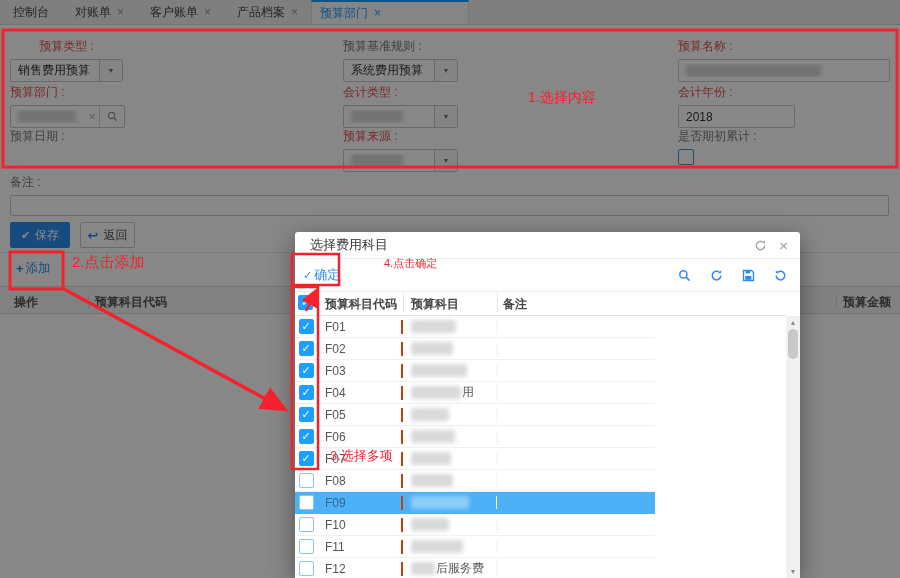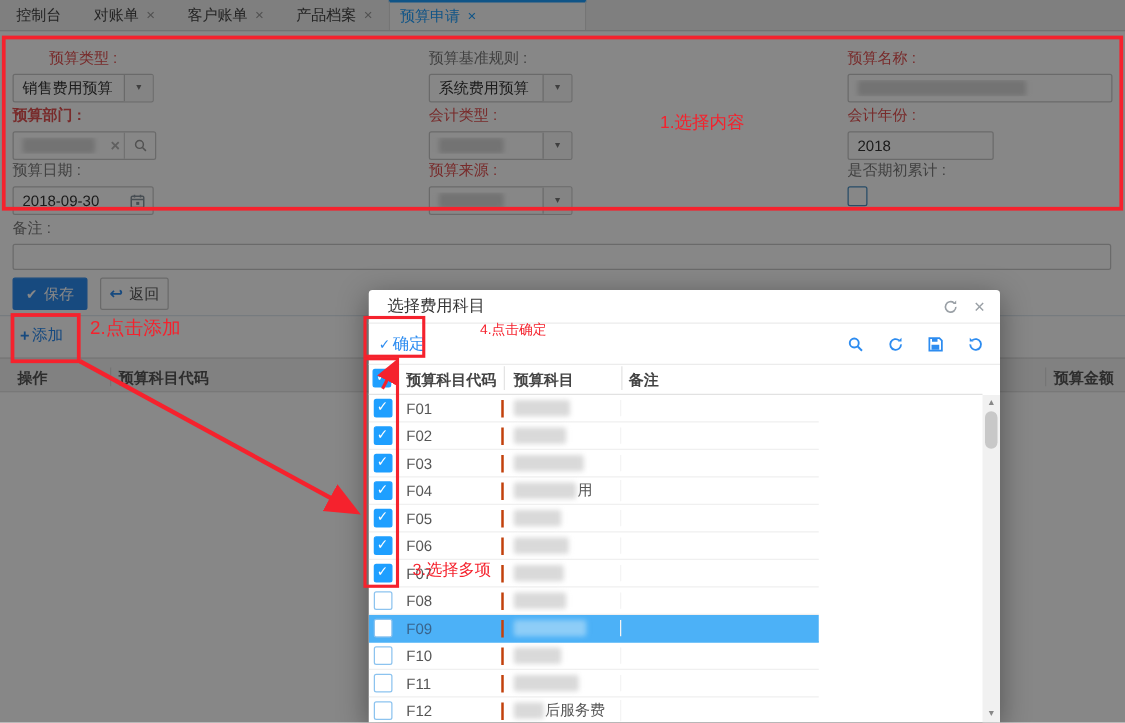--- a/index.html
+++ b/index.html
@@ -97,21 +97,21 @@
     </div>
     <div class="tab">
       <span class="tab-label">客户账单</span>
       <span class="close">×</span>
     </div>
     <div class="tab">
       <span class="tab-label">产品档案</span>
       <span class="close">×</span>
     </div>
     <div class="tab active">
-      <span class="tab-label">预算申请</span>
+      <span class="tab-label">预算部门</span>
       <span class="close">×</span>
     </div>
   </div>
 
 <div class="field" style="left:10px;top:38px;text-align:center;">
   <div class="flabel req">预算类型 :</div>
   <div class="control" style="width:113px;">
     <span class="sel-text">销售费用预算</span>
     <span class="sel-arrow">▼</span>
   </div>
@@ -125,21 +125,21 @@
 </div>
 <div class="field" style="left:678px;top:38px;">
   <div class="flabel req">预算名称 :</div>
   <div class="control" style="width:212px;">
     <span class="sel-text">
         <span class="blob" style="width:135px;"></span>
       </span>
   </div>
 </div>
 
-<div class="field" style="left:10px;top:84px;font-weight:bold;">
+<div class="field" style="left:10px;top:84px;">
   <div class="flabel req">预算部门 :</div>
   <div class="control" style="width:115px;">
     <span class="sel-text">
         <span class="blob" style="width:58px;"></span>
       </span>
     <span class="icon-btn clear-x">×</span>
     <span class="seg">
       <svg width="11" height="11" viewBox="0 0 12 12">
           <circle cx="5" cy="5" r="3.4" fill="none" stroke="#9a9a9a" stroke-width="1.3"></circle>
           <line x1="7.6" y1="7.6" x2="10.6" y2="10.6" stroke="#9a9a9a" stroke-width="1.3"></line>
@@ -158,32 +158,20 @@
 </div>
 <div class="field" style="left:678px;top:84px;">
   <div class="flabel req">会计年份 :</div>
   <div class="control" style="width:117px;">
     <span class="sel-text">2018</span>
   </div>
 </div>
 
 <div class="field" style="left:10px;top:128px;">
   <div class="flabel">预算日期 :</div>
-  <div class="control" style="width:113px;">
-    <span class="sel-text">2018-09-30</span>
-    <span class="icon-btn" style="padding-right:6px;">
-      <svg width="12" height="12" viewBox="0 0 12 12">
-          <rect x="1" y="2" width="10" height="9" rx="1" fill="none" stroke="#88949e" stroke-width="1.2"></rect>
-          <line x1="1" y1="4.6" x2="11" y2="4.6" stroke="#88949e" stroke-width="1.2"></line>
-          <line x1="3.6" y1="0.8" x2="3.6" y2="3" stroke="#88949e" stroke-width="1.2"></line>
-          <line x1="8.4" y1="0.8" x2="8.4" y2="3" stroke="#88949e" stroke-width="1.2"></line>
-          <rect x="5" y="6.5" width="2.4" height="2.4" fill="#88949e"></rect>
-        </svg>
-    </span>
-  </div>
 </div>
 <div class="field" style="left:343px;top:128px;">
   <div class="flabel req">预算来源 :</div>
   <div class="control" style="width:115px;">
     <span class="sel-text">
         <span class="blob" style="width:52px;"></span>
       </span>
     <span class="sel-arrow">▼</span>
   </div>
 </div>

